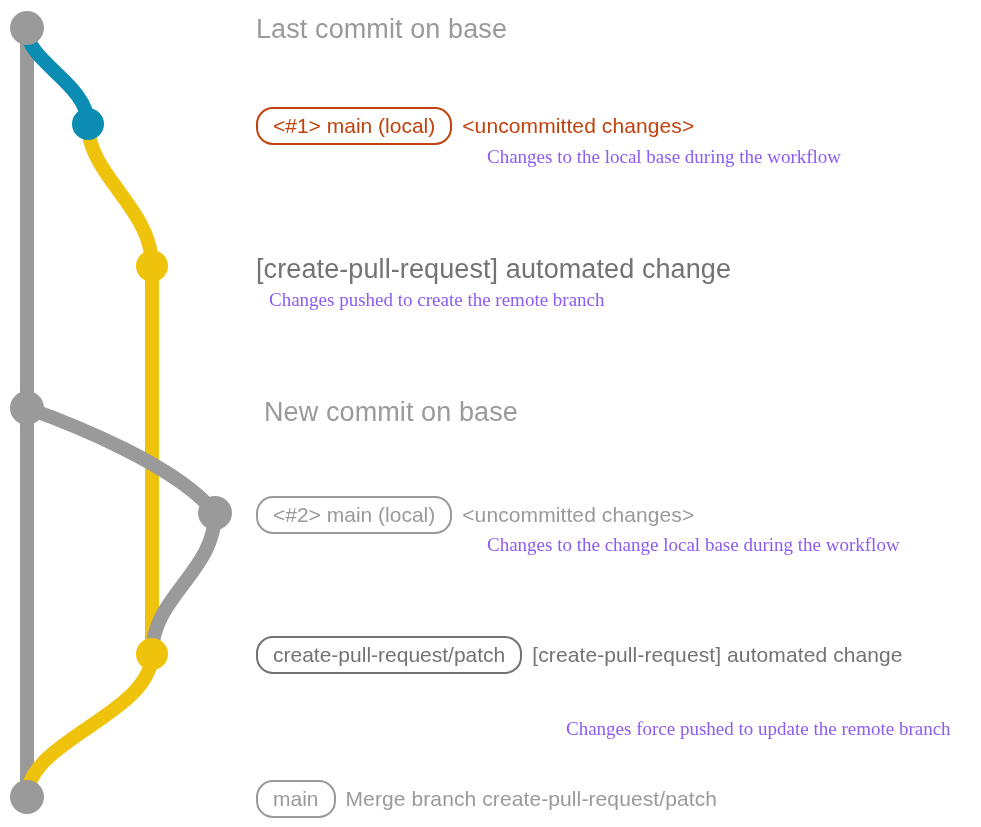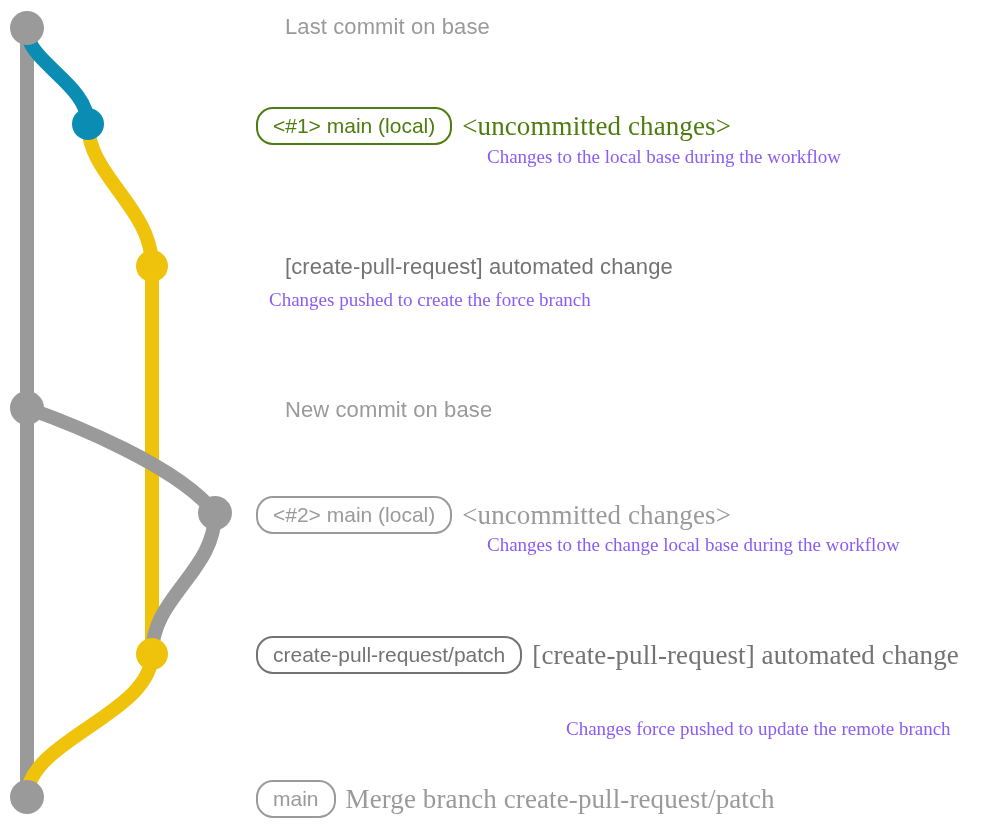--- a/index.html
+++ b/index.html
@@ -20,50 +20,49 @@
     top: 0;
     width: 981px;
     height: 827px;
   }
   .annotation {
     position: absolute;
     white-space: nowrap;
   }
   .plain-label {
     font-family: "Liberation Sans", sans-serif;
-    font-size: 22px;
+    font-size: 27px;
     letter-spacing: 0.1px;
-    margin-left: 29px;
   }
   .ref-badge {
     display: inline-block;
     border: 2px solid currentColor;
     border-radius: 17px;
     padding: 6px 15px 7px 15px;
     font-family: "Liberation Sans", sans-serif;
     font-size: 21px;
     line-height: 1;
     vertical-align: middle;
     box-sizing: border-box;
   }
   .subject {
-    font-family: Liberation Serif, serif;
-    font-size: 27px;
+    font-family: Liberation Sans, sans-serif;
+    font-size: 21px;
     vertical-align: middle;
     margin-left: 10px;
     letter-spacing: 0.1px;
   }
   .note {
     font-family: Liberation Serif, serif;
     font-size: 19px;
     color: #8b5cf6;
     white-space: nowrap;
   }
   .c-gray   { color: #9a9a9a; }
-  .c-blue   { color: #4d7c0f; }
+  .c-blue   { color: #c2410c; }
   .c-yellow { color: #737373; }
 </style>
 </head>
 <body>
 
 <svg id="graph-canvas" viewBox="0 0 981 827" xmlns="http://www.w3.org/2000/svg">
 
   <path d="M 27 28 L 27 408" stroke="#9a9a9a" stroke-width="14" fill="none" stroke-linecap="butt"></path>
 
   <path d="M 27 408 L 27 797" stroke="#9a9a9a" stroke-width="14" fill="none" stroke-linecap="butt"></path>
@@ -94,23 +93,23 @@
 </div>
 
 <div class="annotation" style="left:256px; top:107px;">
   <span class="ref-badge c-blue">&lt;#1&gt; main (local)</span><span class="subject c-blue">&lt;uncommitted changes&gt;</span>
 </div>
 <div class="annotation note" style="left:487px; top:146px;">Changes to the local base during the workflow</div>
 
 <div class="annotation" style="left:256px; top:254px;">
   <span class="plain-label c-yellow">[create-pull-request] automated change</span>
 </div>
-<div class="annotation note" style="left:269px; top:289px;">Changes pushed to create the force branch</div>
+<div class="annotation note" style="left:269px; top:289px;">Changes pushed to create the remote branch</div>
 
-<div class="annotation" style="left:256px; top:397px;">
+<div class="annotation" style="left:264px; top:397px;">
   <span class="plain-label c-gray">New commit on base</span>
 </div>
 
 <div class="annotation" style="left:256px; top:496px;">
   <span class="ref-badge c-gray">&lt;#2&gt; main (local)</span><span class="subject c-gray">&lt;uncommitted changes&gt;</span>
 </div>
 <div class="annotation note" style="left:487px; top:534px;">Changes to the change local base during the workflow</div>
 
 <div class="annotation" style="left:256px; top:636px;text-align:right;">
   <span class="ref-badge c-yellow">create-pull-request/patch</span><span class="subject c-yellow">[create-pull-request] automated change</span>

